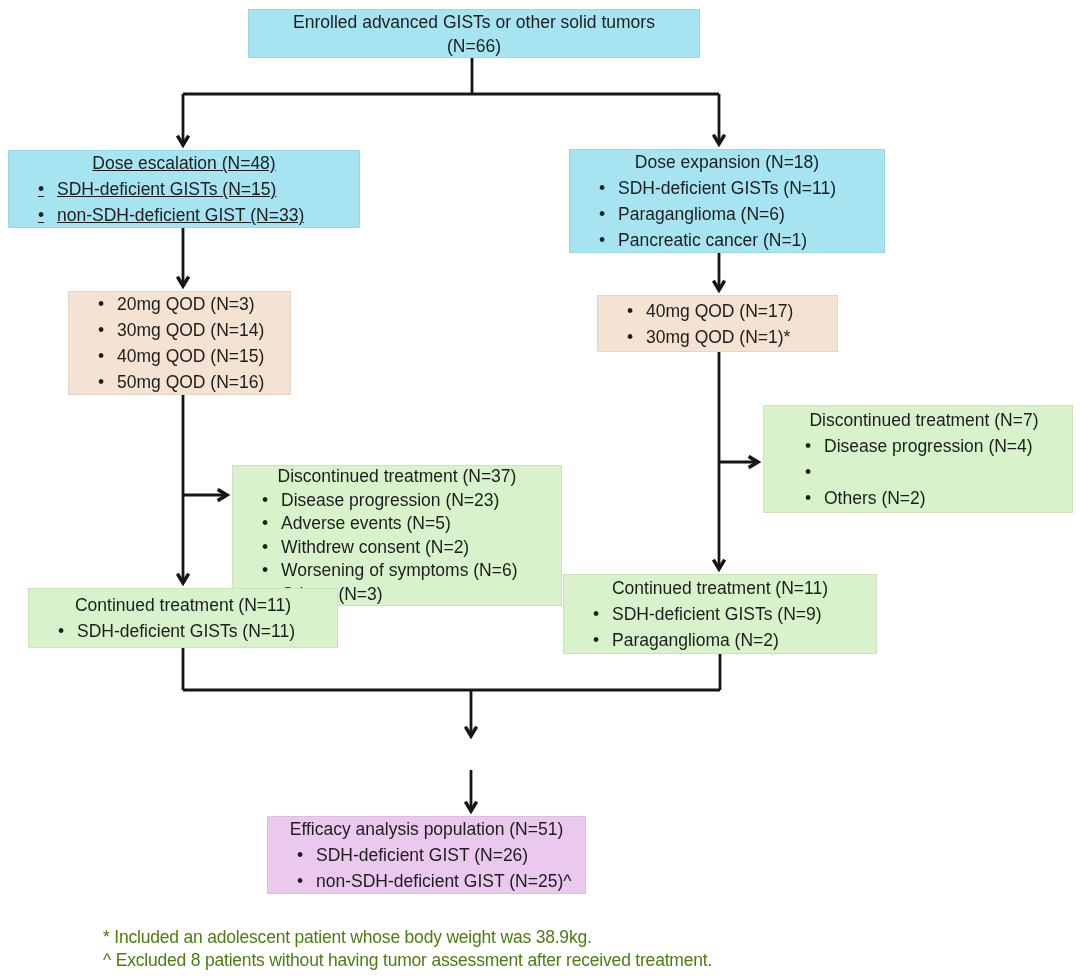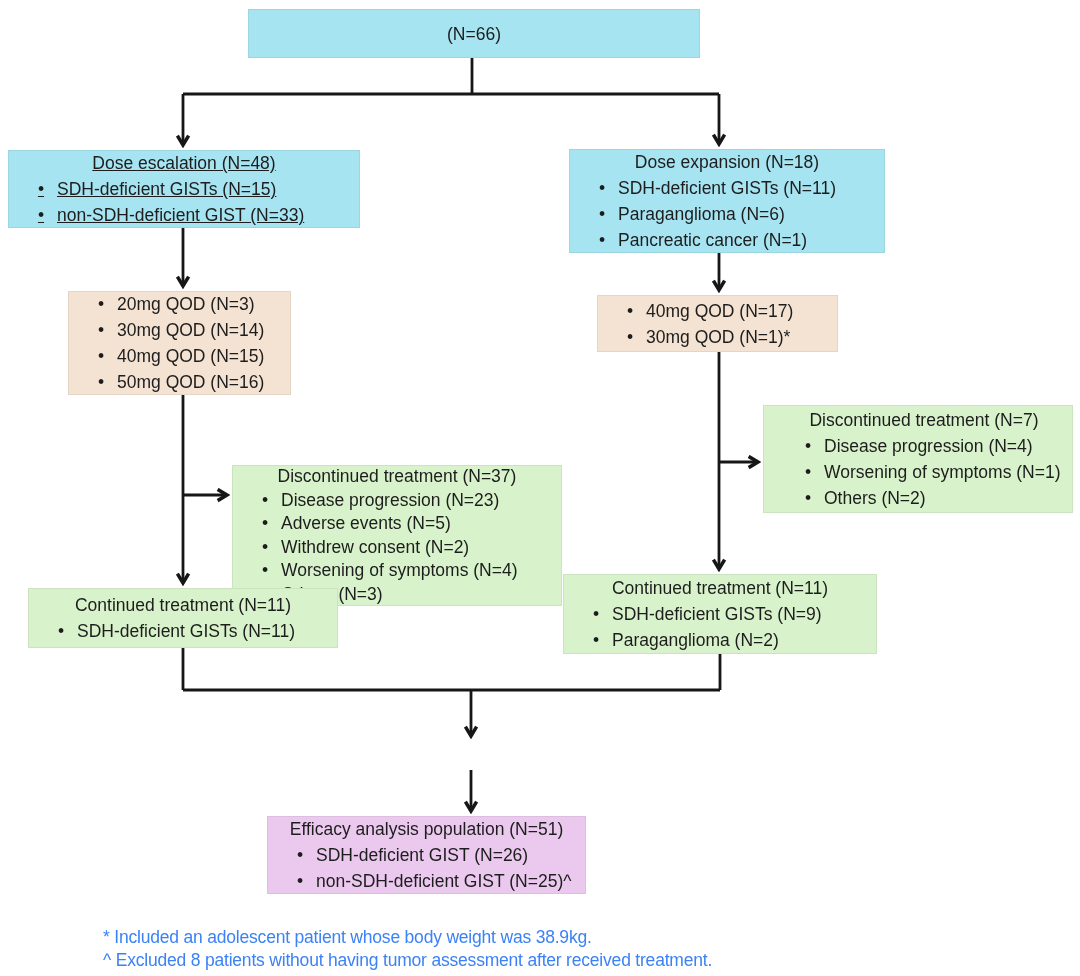--- a/index.html
+++ b/index.html
@@ -21,21 +21,21 @@
     box-sizing:border-box;
   }
   .box .title{text-align:center;padding:0 4px;}
   .rows{padding-left:16px;padding-right:4px;}
   .row{display:flex;align-items:flex-start;}
   .dot{flex:none;width:32px;text-align:center;}
   .tight{line-height:23.5px;}
   .toplines{line-height:24px;}
   .footnotes{
     position:absolute;left:103px;top:926px;
-    font-size:17.5px;line-height:23px;letter-spacing:-0.2px;color:#3b82f6;
+    font-size:17.5px;line-height:23px;letter-spacing:-0.2px;color:#4d7c0f;
   }
 </style>
 </head>
 <body>
 
 <div class="canvas">
 
   <svg class="connectors" viewBox="0 0 1080 976">
     <defs>
       <marker id="arrow" viewBox="0 0 12 12" refX="9.5" refY="6" markerWidth="15" markerHeight="15" orient="auto" markerUnits="userSpaceOnUse">
@@ -53,20 +53,21 @@
     <path d="M719,352 L719,569" marker-end="url(#arrow)"></path>
     <path d="M719,462 L758,462" marker-end="url(#arrow)"></path>
     <path d="M183,648 L183,690"></path>
     <path d="M720,654 L720,690"></path>
     <path d="M183,690 L720,690"></path>
     <path d="M471,690 L471,736" marker-end="url(#arrow)"></path>
     <path d="M471,770 L471,811" marker-end="url(#arrow)"></path>
   </svg>
 
   <div class="box toplines" style="left: 248px; top: 9px; width: 452px; height: 49px; background-color: rgb(166, 228, 242);">
+    <div class="title">Enrolled advanced GISTs or other solid tumors</div>
     <div class="title">(N=66)</div>
   </div>
 
   <div class="box" style="left: 8px; top: 150px; width: 352px; height: 78px; background-color: rgb(166, 228, 242); text-decoration: underline;">
     <div class="title">Dose escalation (N=48)</div>
     <div class="rows">
       <div class="row">
         <span class="dot">•</span>
         <span>SDH-deficient GISTs (N=15)</span>
       </div>
@@ -139,39 +140,38 @@
       <div class="row">
         <span class="dot">•</span>
         <span>Adverse events (N=5)</span>
       </div>
       <div class="row">
         <span class="dot">•</span>
         <span>Withdrew consent (N=2)</span>
       </div>
       <div class="row">
         <span class="dot">•</span>
-        <span>Worsening of symptoms (N=4)</span>
+        <span>Worsening of symptoms (N=6)</span>
       </div>
       <div class="row">
         <span class="dot">•</span>
         <span>Others (N=3)</span>
       </div>
     </div>
   </div>
 
   <div class="box" style="left: 763px; top: 405px; width: 310px; height: 108px; background-color: rgb(216, 243, 203); padding-left: 12px;">
     <div class="title">Discontinued treatment (N=7)</div>
     <div class="rows">
       <div class="row">
         <span class="dot">•</span>
         <span>Disease progression (N=4)</span>
       </div>
       <div class="row">
         <span class="dot">•</span>
-        <span>Worsening of symptoms (N=1)</span>
       </div>
       <div class="row">
         <span class="dot">•</span>
         <span>Others (N=2)</span>
       </div>
     </div>
   </div>
 
   <div class="box" style="left: 28px; top: 588px; width: 310px; height: 60px; background-color: rgb(216, 243, 203);">
     <div class="title">Continued treatment (N=11)</div>

